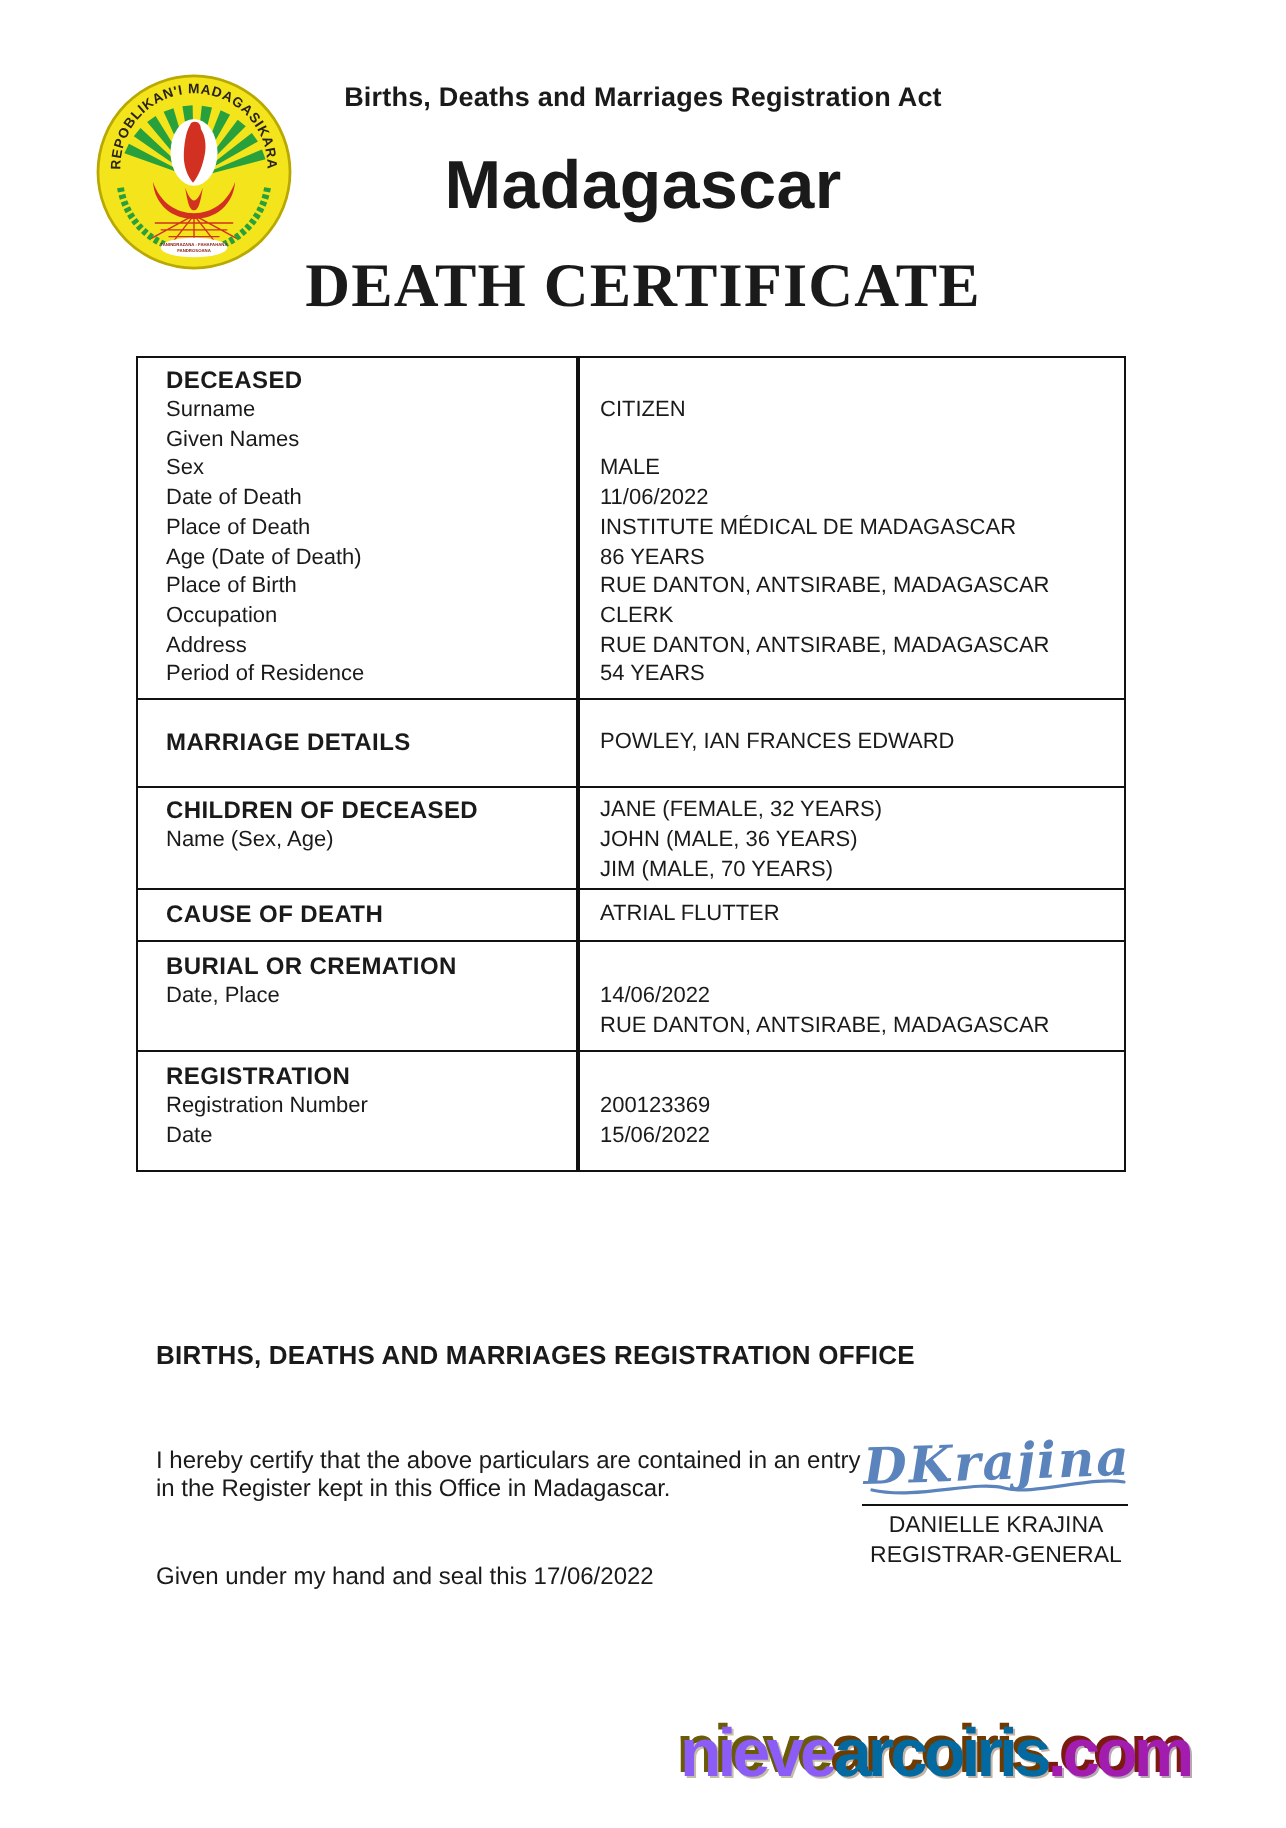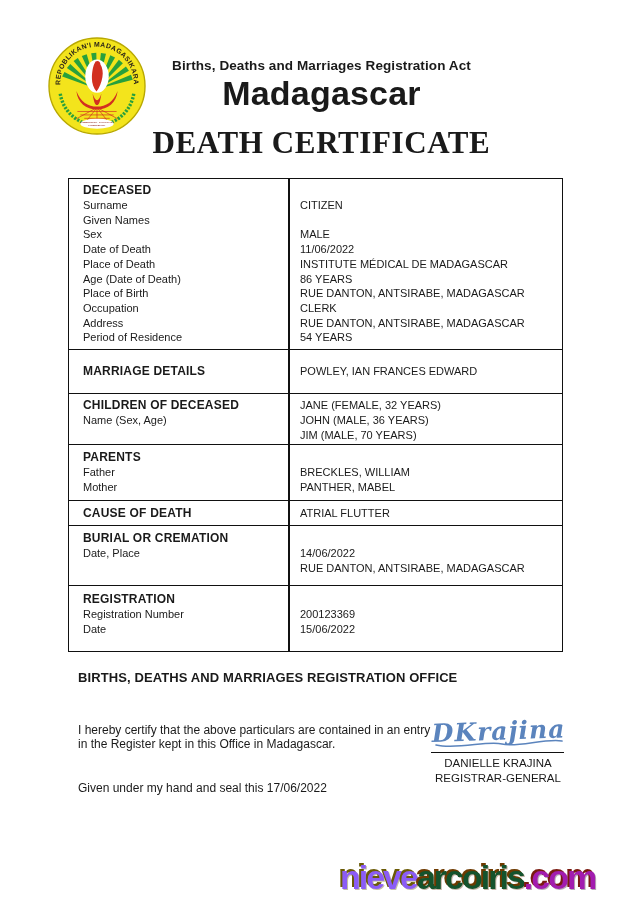--- a/index.html
+++ b/index.html
@@ -1,21 +1,21 @@
 <!DOCTYPE html>
 <html><head>
 <meta charset="utf-8">
 <style>
   html,body{margin:0;padding:0;background:#fff;}
   .page{position:relative;width:643px;height:914px;background:#ffffff;overflow:hidden;
         font-family:"Liberation Sans",sans-serif;color:#1a1a1a;}
 
   
   .seal{position:absolute;left:48px;top:37px;width:98px;height:98px;}
-  .act-title{position:absolute;top:58px;left:0;right:0;text-align:center;
+  .act-title{position:absolute;top:41px;left:0;right:0;text-align:center;
              font-size:13.5px;font-weight:bold;letter-spacing:.1px;}
   .country-title{position:absolute;top:74px;left:0;right:0;text-align:center;
                  font-size:34px;font-weight:bold;letter-spacing:.2px;}
   .doc-title{position:absolute;top:125px;left:0;right:0;text-align:center;
              font-family:"Liberation Serif",serif;font-size:31px;font-weight:bold;letter-spacing:.6px;}
 
   
   .tbl{position:absolute;left:68px;top:178px;width:495px;box-sizing:border-box;
        border:1.6px solid #111;font-size:11px;line-height:14.7px;}
   .tbl::after{content:"";position:absolute;left:219px;top:0;bottom:0;width:1.6px;background:#111;}
@@ -148,34 +148,20 @@
           <div class="c1">Name (Sex, Age)</div>
           <div class="c2">JOHN (MALE, 36 YEARS)</div>
         </div>
         <div class="row">
           <div class="c1"></div>
           <div class="c2">JIM (MALE, 70 YEARS)</div>
         </div>
       </div>
       <div class="sec">
         <div class="row">
-          <div class="c1 ttl">PARENTS</div>
-          <div class="c2"></div>
-        </div>
-        <div class="row">
-          <div class="c1">Father</div>
-          <div class="c2">BRECKLES, WILLIAM</div>
-        </div>
-        <div class="row">
-          <div class="c1">Mother</div>
-          <div class="c2">PANTHER, MABEL</div>
-        </div>
-      </div>
-      <div class="sec">
-        <div class="row">
           <div class="c1 ttl">CAUSE OF DEATH</div>
           <div class="c2">ATRIAL FLUTTER</div>
         </div>
       </div>
       <div class="sec">
         <div class="row">
           <div class="c1 ttl">BURIAL OR CREMATION</div>
           <div class="c2"></div>
         </div>
         <div class="row">
@@ -215,15 +201,15 @@
     <path d="M8 31 C 30 36, 60 26, 74 30 S 118 24, 134 27" fill="none" stroke="#5b84bd" stroke-width="1.6" stroke-linecap="round"></path>
   </svg>
   <div class="sig-line"></div>
   <div class="signer">
     <div>DANIELLE KRAJINA</div>
     <div>REGISTRAR-GENERAL</div>
   </div>
 
   <div class="issued-line">Given under my hand and seal this 17/06/2022</div>
 
-  <div class="watermark"><span class="wm-p0" style="color: #8b5cf6;">nieve</span><span class="wm-p1" style="color: #14532d;">arcoiris</span><span class="wm-p2" style="color: #a21caf;">.com</span></div>
+  <div class="watermark"><span class="wm-p0" style="color: #8b5cf6;">nieve</span><span class="wm-p1" style="color: #0369a1;">arcoiris</span><span class="wm-p2" style="color: #a21caf;">.com</span></div>
 
 </div>
 
 </body></html>

